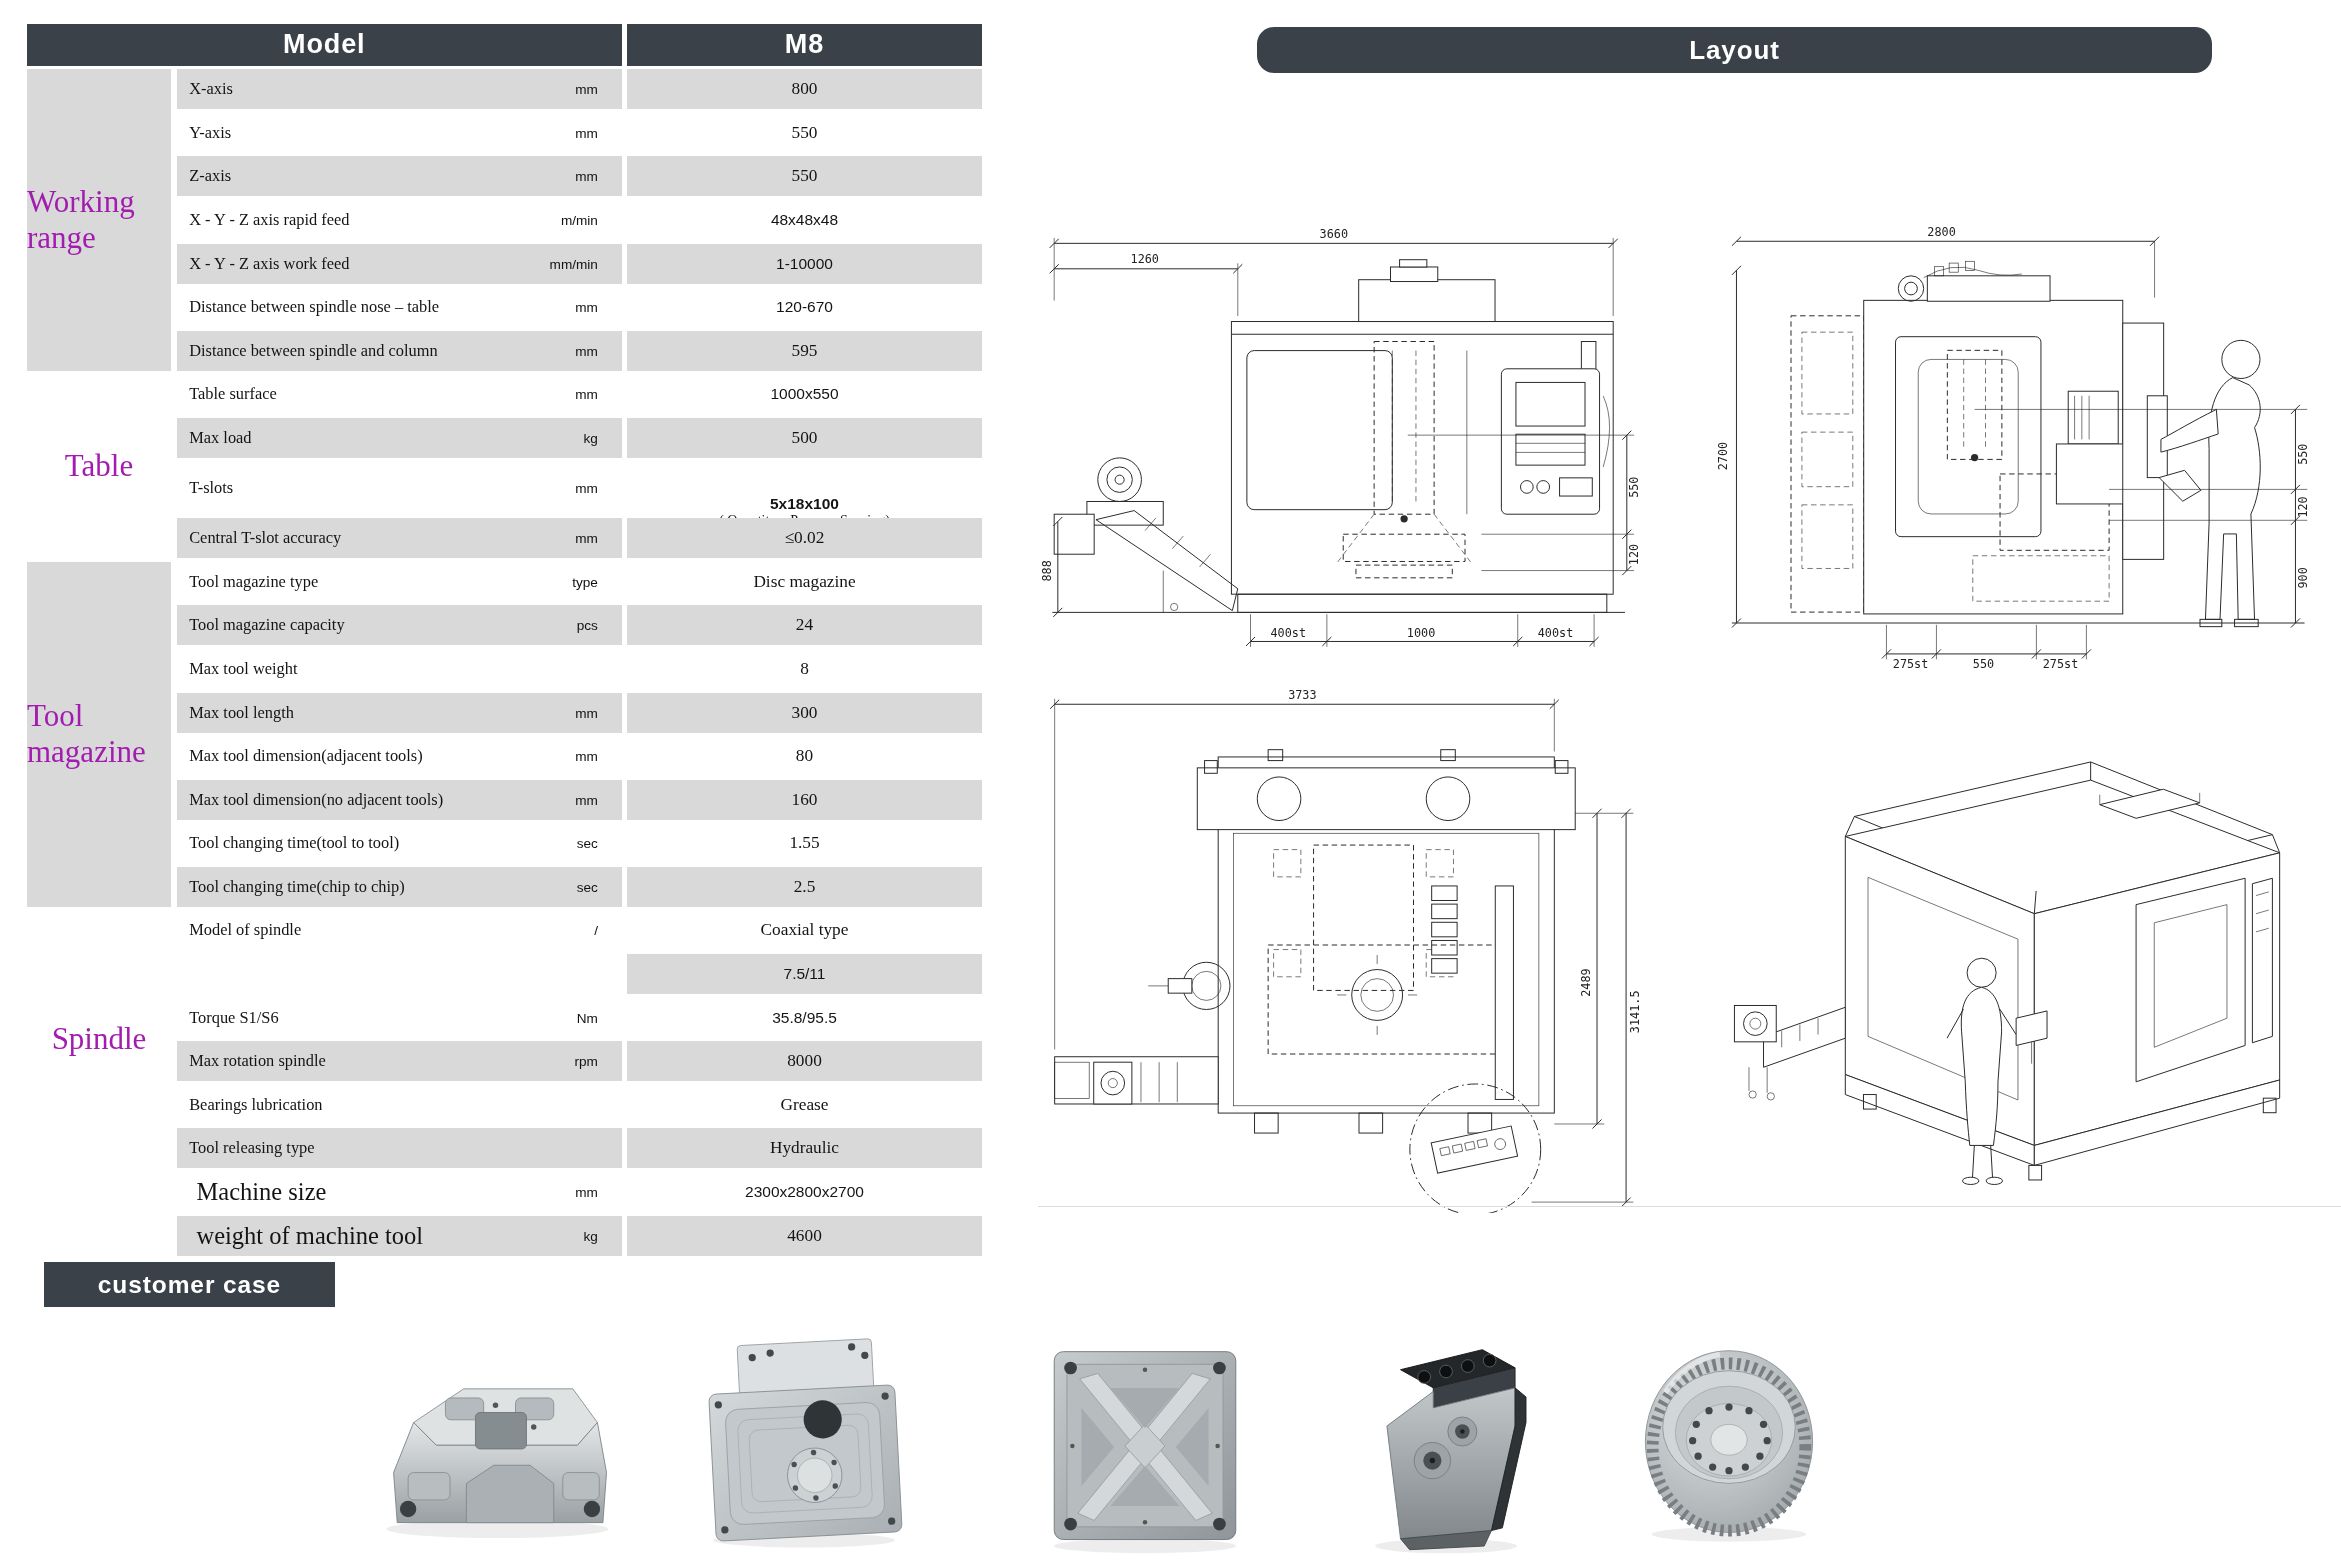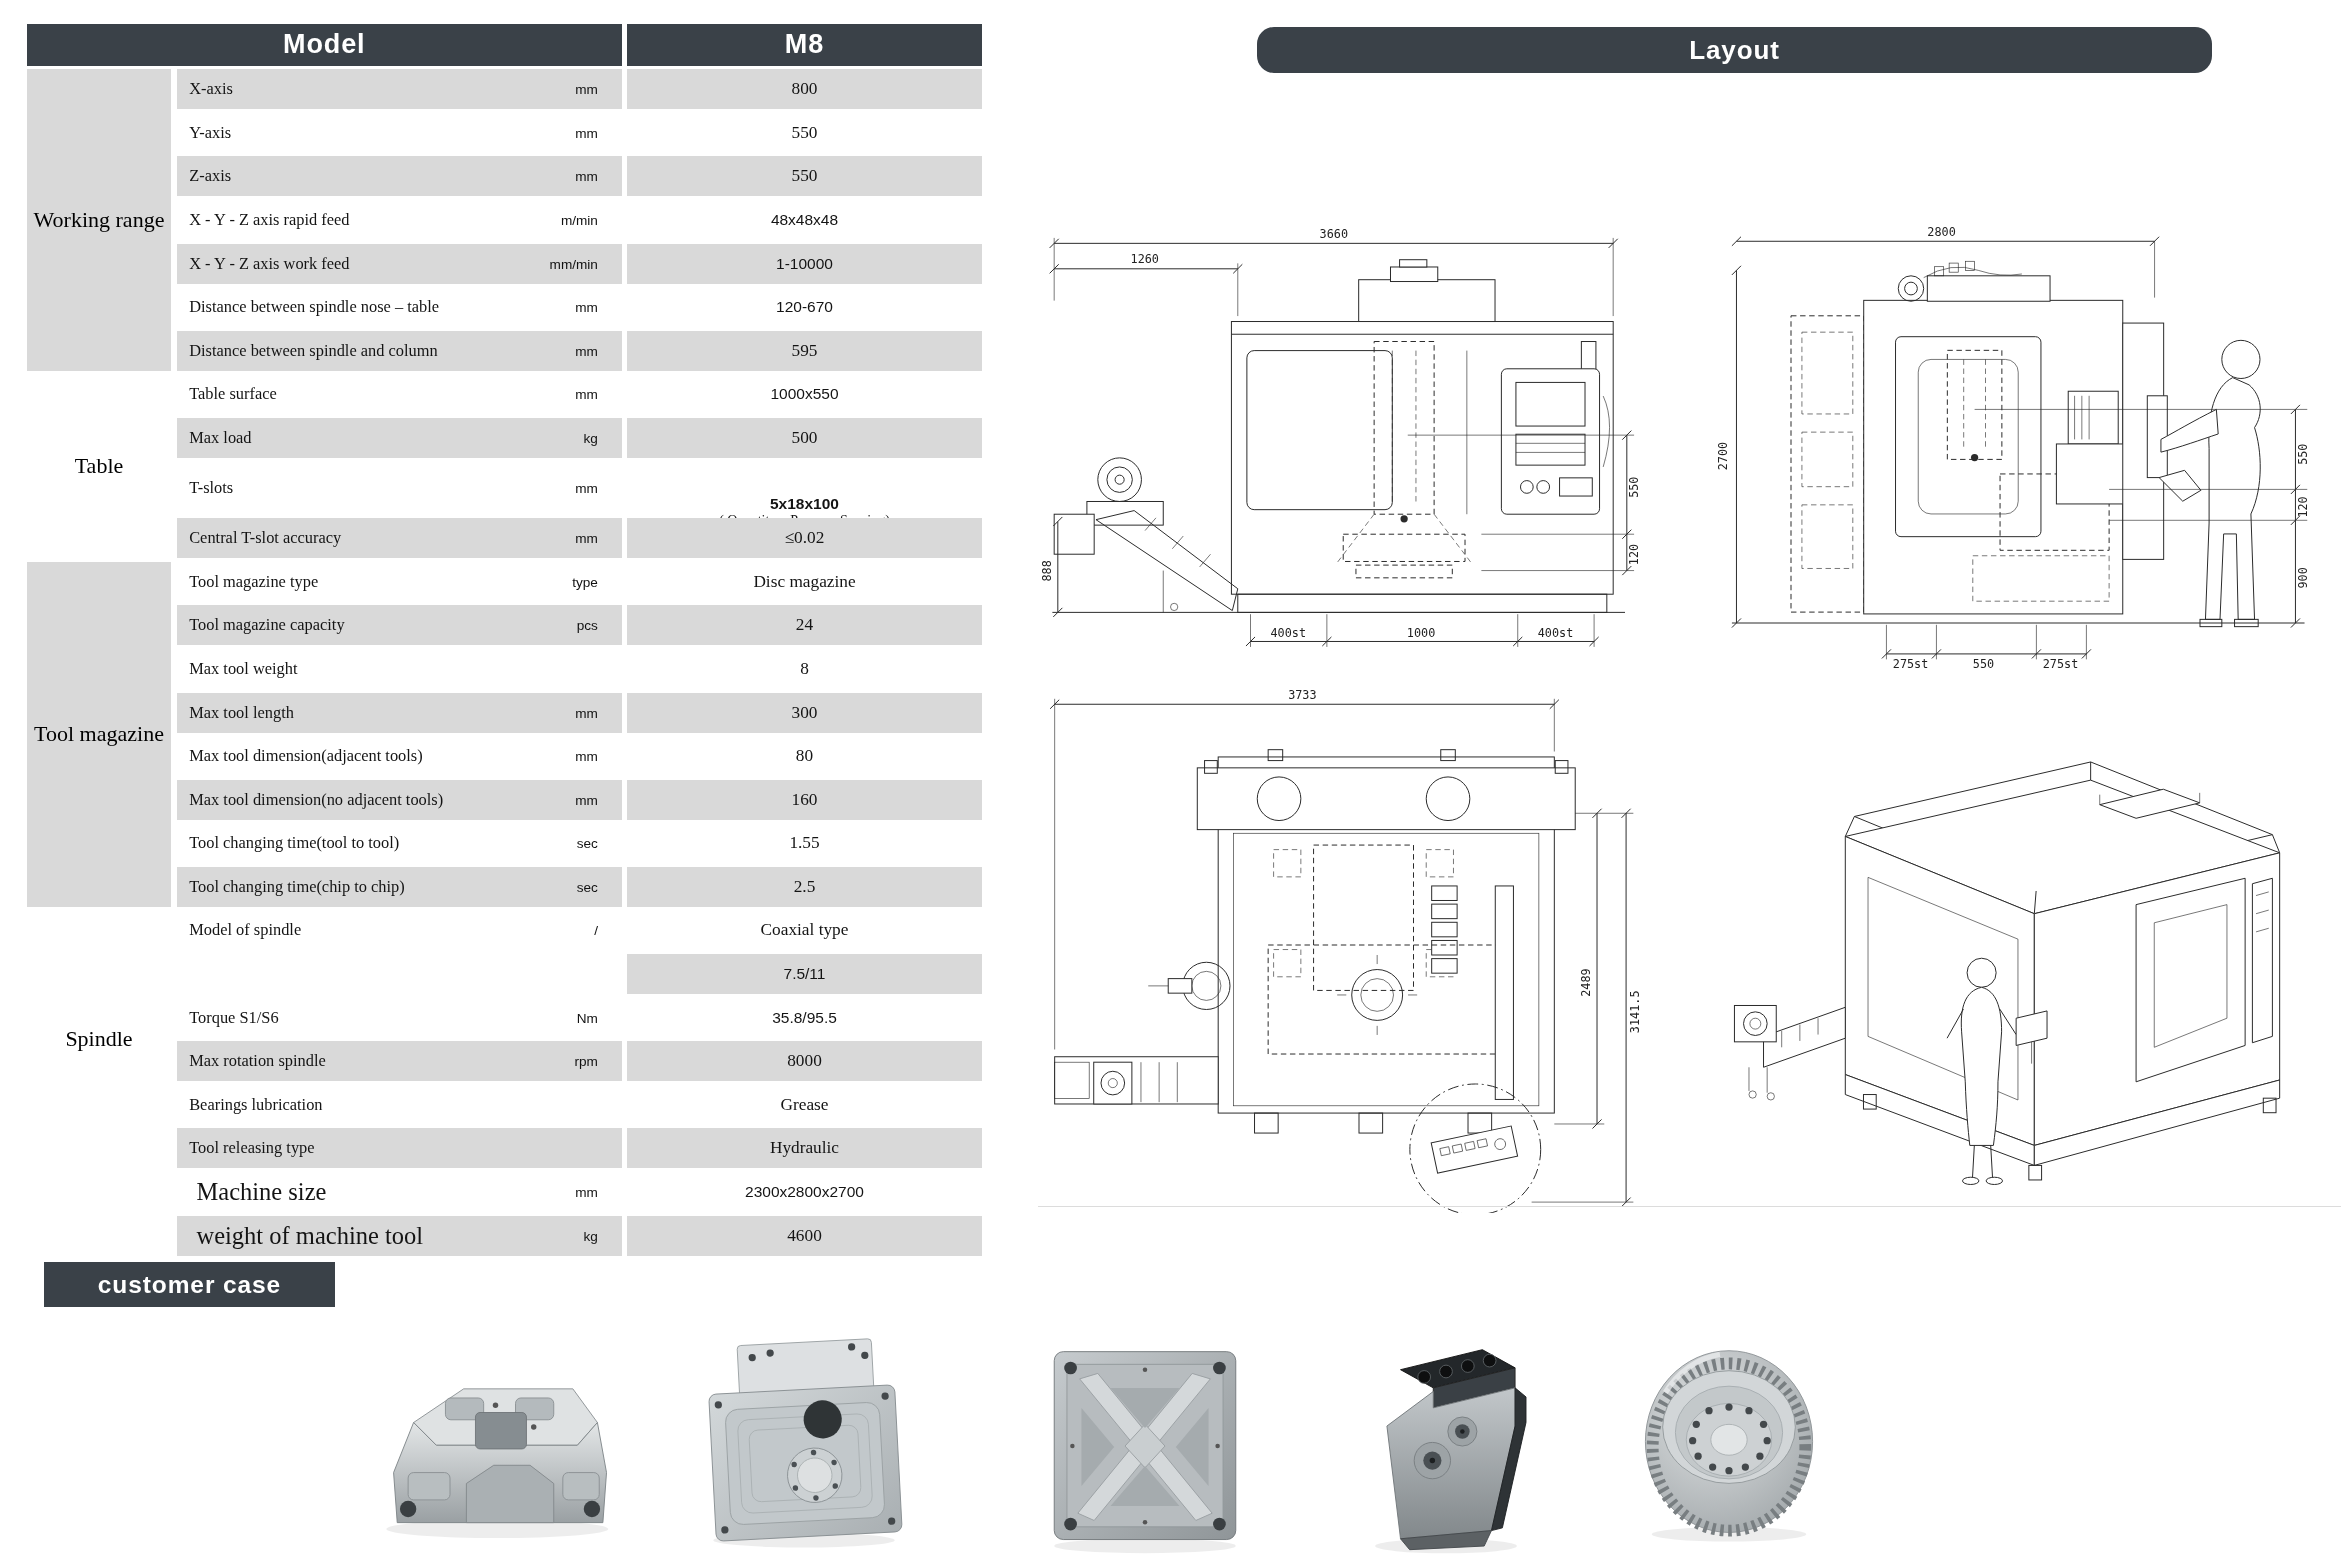--- a/index.html
+++ b/index.html
@@ -34,22 +34,22 @@
   .unit{
     position:absolute; right:23.6px; top:50%; transform:translateY(-50%);
     font:13.6px "Liberation Sans", sans-serif; color:#111;
   }
   .value-cell{justify-content:center; text-align:center; padding:0 5.5px;}
   .value-sans{font-family:"Liberation Sans", sans-serif; font-size:15.5px;}
   .value-serif{font-family:"Liberation Serif", serif; font-size:17.3px;}
   .v2{font:14px "Liberation Serif", serif; display:block; line-height:1.15;}
   .v1{display:block; line-height:1.2; font-weight:bold;margin-top:48px;}
   .cat{
-    display:flex; align-items:center; justify-content:center; text-align:center;
-    font-size:22px; color:#000000;
+    display:flex; align-items:center; justify-content:center; text-align:left;
+    font-size:31px; color:#a21caf;
   }
   .cat-gray{background:var(--row-gray);}
   .footer-label{font-size:24.5px; padding-left:7.3px;}
   
   .bar{
     position:absolute; background:var(--header-bg); color:#fff;
     display:flex; align-items:center; justify-content:center;
     font:bold 26px "Liberation Sans", sans-serif; letter-spacing:0.9px;
   }
   #layout-bar{left:1257px; top:27px; width:955px; height:46px;border-radius:17px;}

